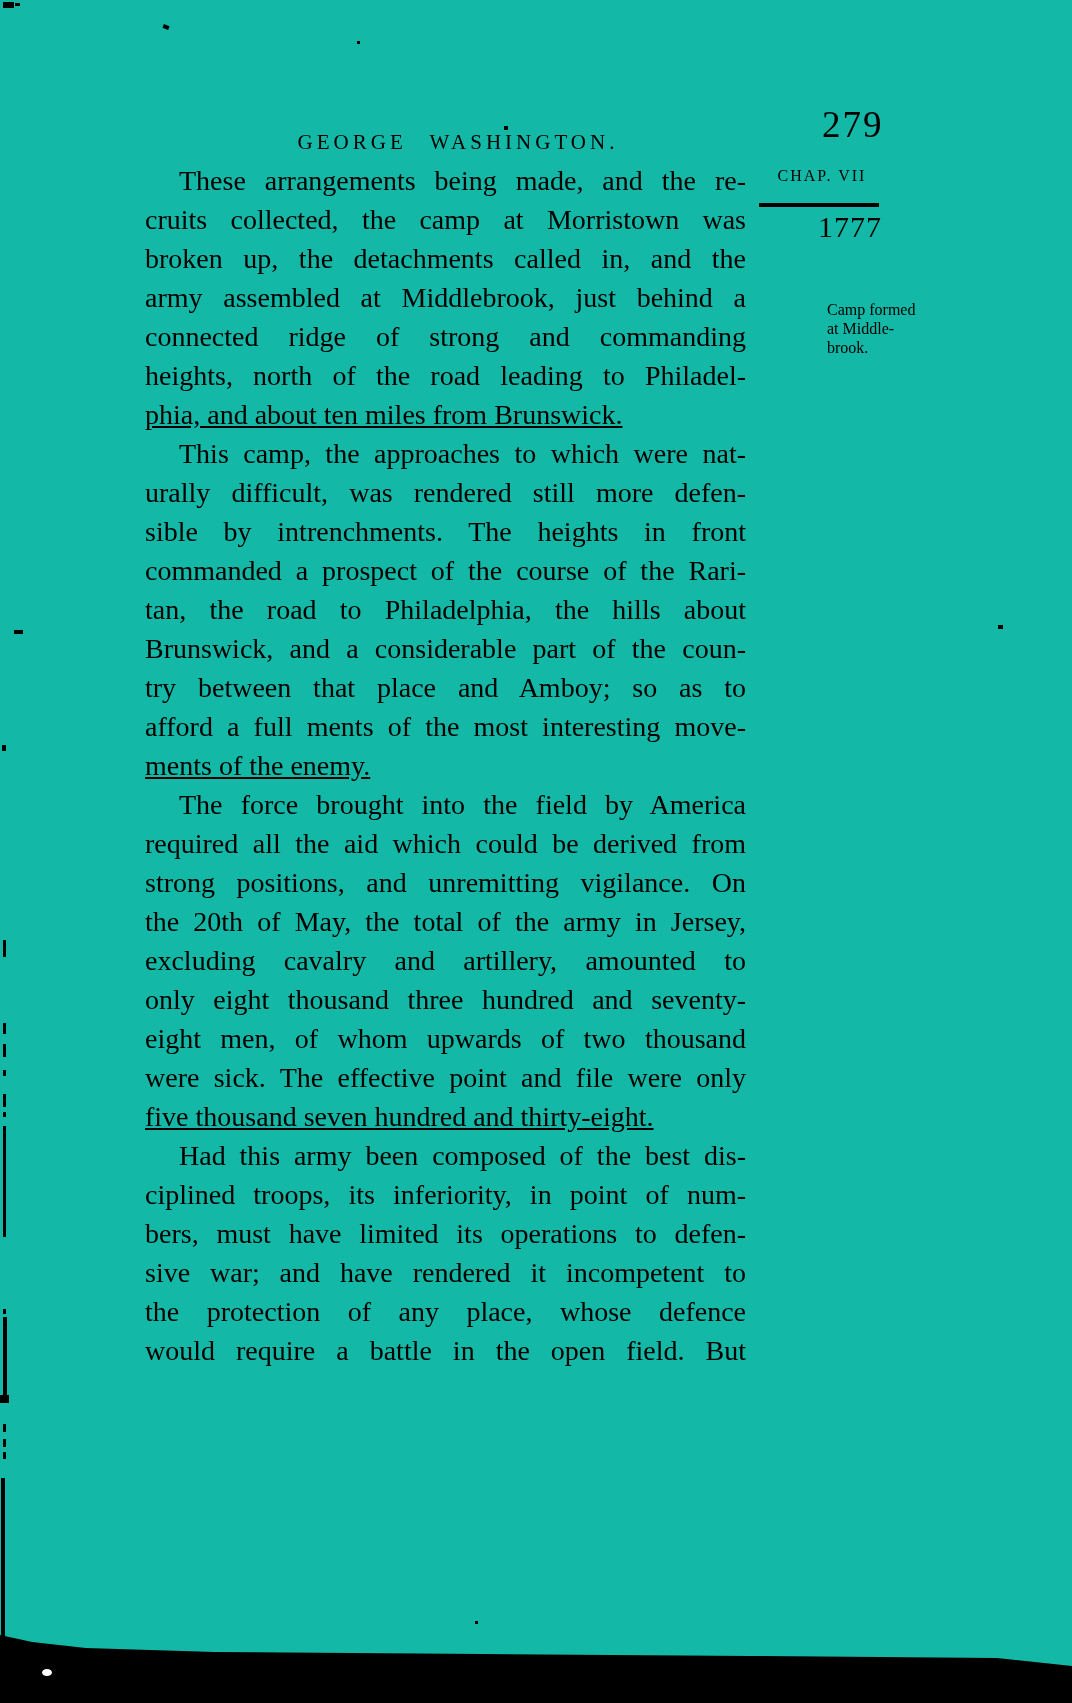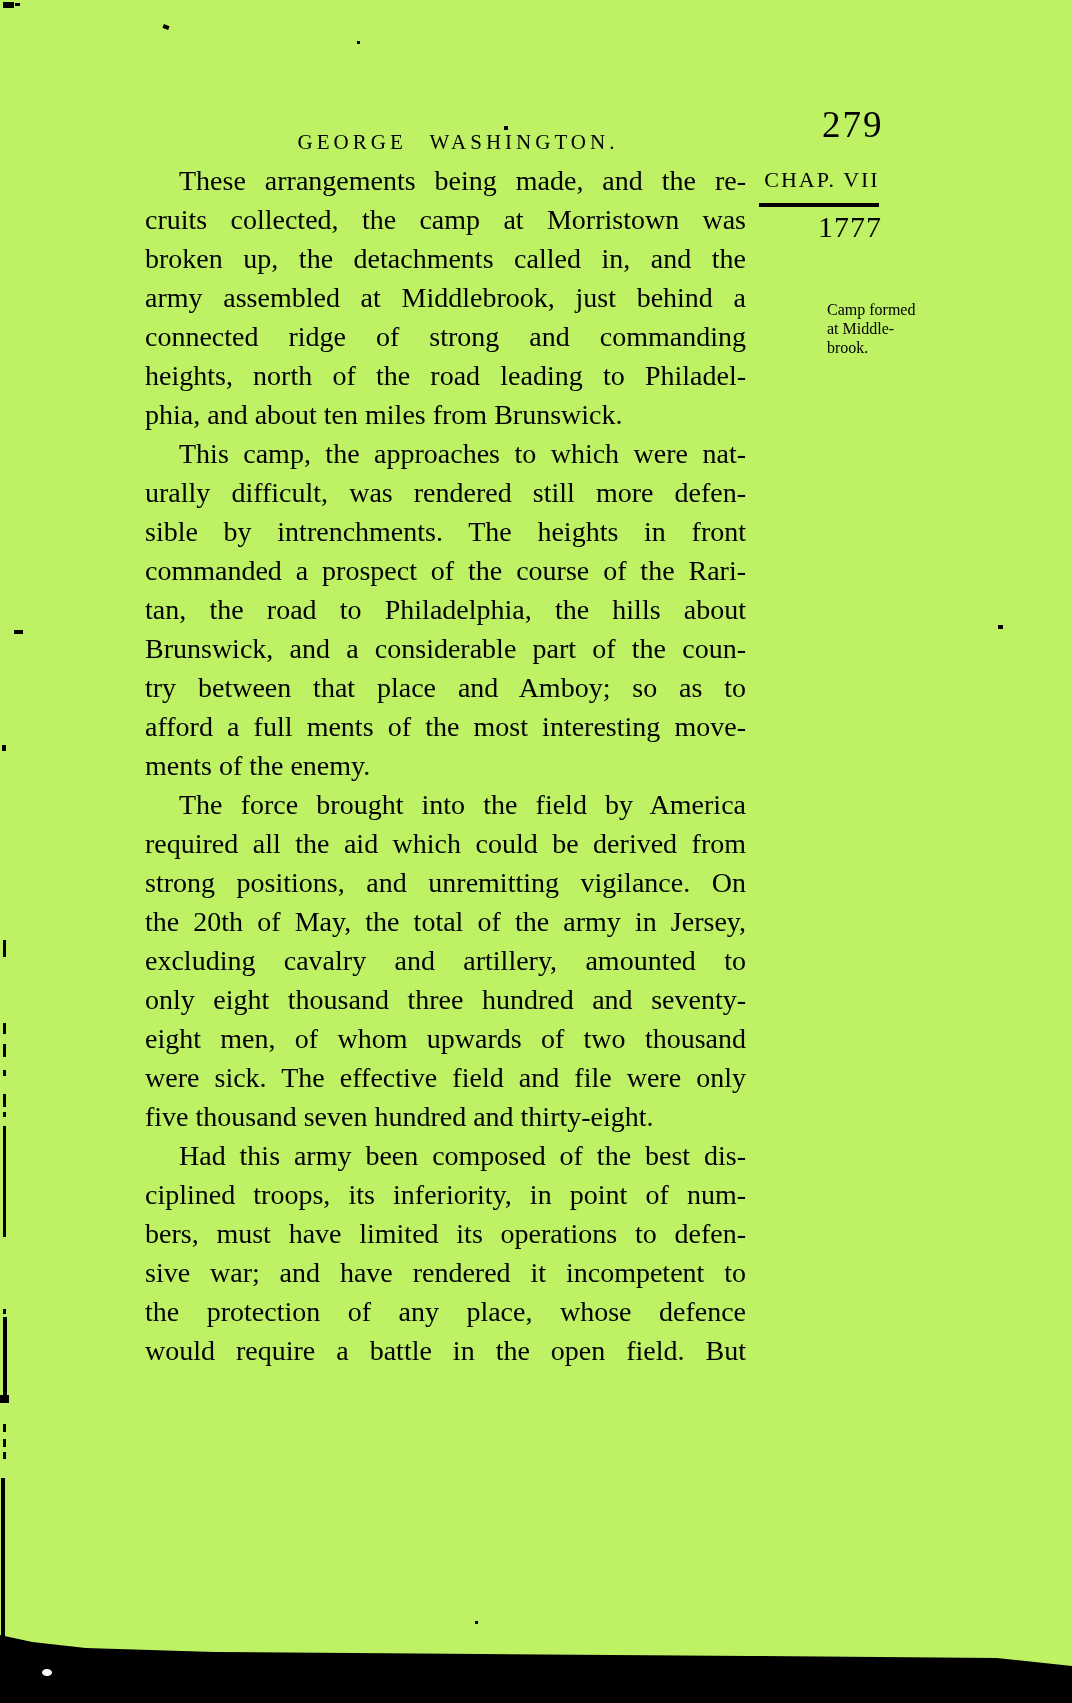--- a/index.html
+++ b/index.html
@@ -1,33 +1,33 @@
 <!DOCTYPE html>
 <html><head>
 <meta charset="utf-8">
 <style>
   html,body{margin:0;padding:0;background:#888;}
-  #page{position:relative;width:1072px;height:1703px;background:#bef264;overflow:hidden;
+  #page{position:relative;width:1072px;height:1703px;background:#14b8a6;overflow:hidden;
         font-family:"Liberation Serif",serif;color:#000;}
   
   .running-header{position:absolute;left:145px;top:130px;width:600px;text-align:center;
         font-size:21px;letter-spacing:4px;word-spacing:14px;text-indent:26px;}
   .page-number{position:absolute;left:822px;top:103px;font-size:37px;letter-spacing:2px;}
   
   .chapter-label{position:absolute;left:762px;top:167px;width:120px;text-align:center;
-        font-size:22px;letter-spacing:2px;}
+        font-size:16px;letter-spacing:2px;}
   .chapter-rule{position:absolute;left:759px;top:203px;width:120px;height:4px;background:#000;}
   .year-label{position:absolute;left:762px;top:210px;width:120px;text-align:right;
         font-size:30px;letter-spacing:1px;}
   .side-note{position:absolute;left:827px;top:300px;width:140px;font-size:16px;line-height:19px;}
   
   .body-text{position:absolute;left:145px;top:161px;width:601px;font-size:28px;}
   .line{line-height:39px;height:39px;text-align:justify;text-align-last:justify;}
   .line.first{text-indent:34px;font-family:Liberation Serif, serif;}
-  .line.natural{text-align-last:left;}
+  .line.natural{text-align-last:left;text-decoration:underline;}
   
   .art{position:absolute;background:#000;}
   .band{position:absolute;left:0;top:1625px;width:1072px;height:78px;background:#000;
         clip-path:polygon(0 10px,3% 17px,8% 23px,20% 27px,45% 29px,70% 31px,93% 33px,
                           100% 41px,100% 78px,0 78px);}
   .band-speck{position:absolute;left:42px;top:1669px;width:10px;height:7px;background:#fff;
         border-radius:50%;}
 </style>
 </head>
 <body>
@@ -72,21 +72,21 @@
         <div class="line natural">ments of the enemy.</div>
       </div>
       <div>
         <div class="line first">The force brought into the field by America</div>
         <div class="line">required all the aid which could be derived from</div>
         <div class="line">strong positions, and unremitting vigilance.  On</div>
         <div class="line">the 20th of May, the total of the army in Jersey,</div>
         <div class="line">excluding cavalry and artillery, amounted to</div>
         <div class="line">only eight thousand three hundred and seventy-</div>
         <div class="line">eight men, of whom upwards of two thousand</div>
-        <div class="line">were sick.  The effective field and file were only</div>
+        <div class="line">were sick.  The effective point and file were only</div>
         <div class="line natural">five thousand seven hundred and thirty-eight.</div>
       </div>
       <div>
         <div class="line first">Had this army been composed of the best dis-</div>
         <div class="line">ciplined troops, its inferiority, in point of num-</div>
         <div class="line">bers, must have limited its operations to defen-</div>
         <div class="line">sive war; and have rendered it incompetent to</div>
         <div class="line">the protection of any place, whose defence</div>
         <div class="line">would require a battle in the open field.  But</div>
       </div>

